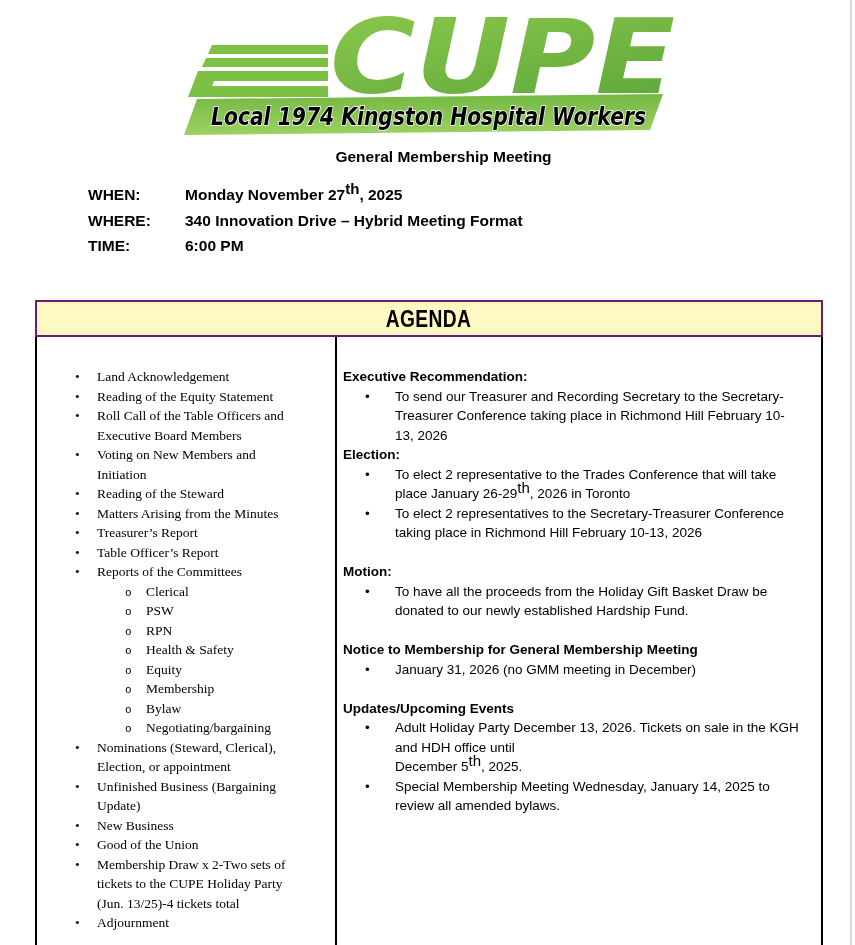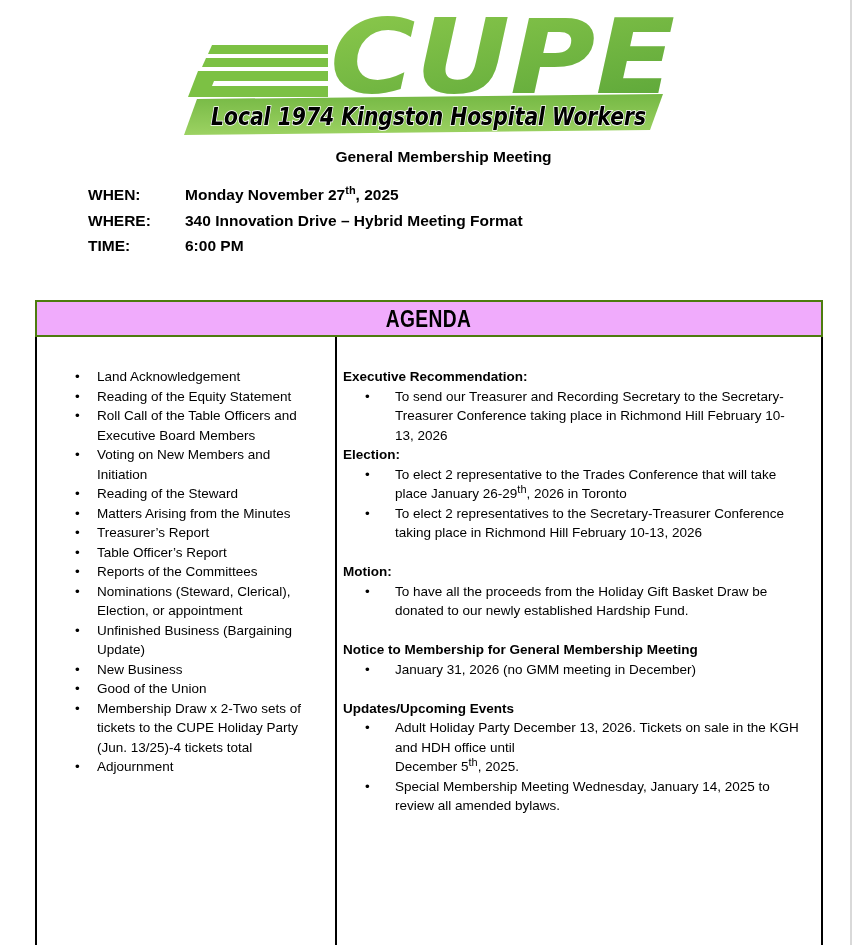--- a/index.html
+++ b/index.html
@@ -9,31 +9,31 @@
 
   
   .logo{position:absolute;left:178px;top:7px;width:500px;height:132px;}
 
   
   .title{position:absolute;left:16px;top:148px;width:855px;text-align:center;
          font-weight:bold;font-size:15.5px;}
   .details{position:absolute;left:88px;top:185px;font-size:15.5px;font-weight:bold;}
   .drow{display:flex;margin-bottom:5.5px;line-height:20px;}
   .dlabel{width:97px;}
-  sup{font-size:11px;line-height:0;}
+  sup{font-size:15px;line-height:0;}
 
   
   .agenda{position:absolute;left:35px;top:300px;width:788px;height:645px;box-sizing:border-box;}
-  .agenda-header{box-sizing:border-box;height:37px;border:2px solid #4d7c0f;background:#f0abfc;
+  .agenda-header{box-sizing:border-box;height:37px;border:2px solid #701a75;background:#fef9c3;
                  display:flex;align-items:center;justify-content:center;}
   .agenda-title{font-size:24px;font-weight:bold;letter-spacing:.5px;transform:scaleX(.8);}
   .agenda-body{display:flex;box-sizing:border-box;height:608px;
                border-left:2px solid #000;border-right:2px solid #000;}
   .col-left{box-sizing:border-box;width:300px;border-right:2px solid #000;
-            padding:30px 8px 0 36px;font-size:13.5px;line-height:19.5px;}
+            padding:30px 8px 0 36px;font-size:13.5px;line-height:19.5px;font-family:Liberation Serif, serif;}
   .col-right{box-sizing:border-box;flex:1;padding:30px 8px 0 6px;
              font-size:13.5px;line-height:19.5px;}
   ul{list-style:none;margin:0;padding:0;}
   .blist li{position:relative;padding-left:24px;white-space:pre-line;}
   .blist li::before{content:"\2022";position:absolute;left:2px;top:0;}
   .slist{margin-left:52px;}
   .slist li{position:relative;padding-left:21px;}
   .slist li::before{content:"o";font-family:"DejaVu Sans Mono",monospace;font-size:11px;
                     position:absolute;left:0;top:1px;}
   .shead{font-weight:bold;white-space:pre-line;}
@@ -101,20 +101,30 @@
           <li>Roll Call of the Table Officers and
 Executive Board Members</li>
           <li>Voting on New Members and
 Initiation</li>
           <li>Reading of the Steward</li>
           <li>Matters Arising from the Minutes</li>
           <li>Treasurer’s Report</li>
           <li>Table Officer’s Report</li>
           <li>Reports of the Committees</li>
         </ul>
+        <ul class="slist">
+          <li>Clerical</li>
+          <li>PSW</li>
+          <li>RPN</li>
+          <li>Health &amp; Safety</li>
+          <li>Equity</li>
+          <li>Membership</li>
+          <li>Bylaw</li>
+          <li>Negotiating/bargaining</li>
+        </ul>
         <ul class="blist">
           <li>Nominations (Steward, Clerical),
 Election, or appointment</li>
           <li>Unfinished Business (Bargaining
 Update)</li>
           <li>New Business</li>
           <li>Good of the Union</li>
           <li>Membership Draw x 2-Two sets of
 tickets to the CUPE Holiday Party
 (Jun. 13/25)-4 tickets total</li>

